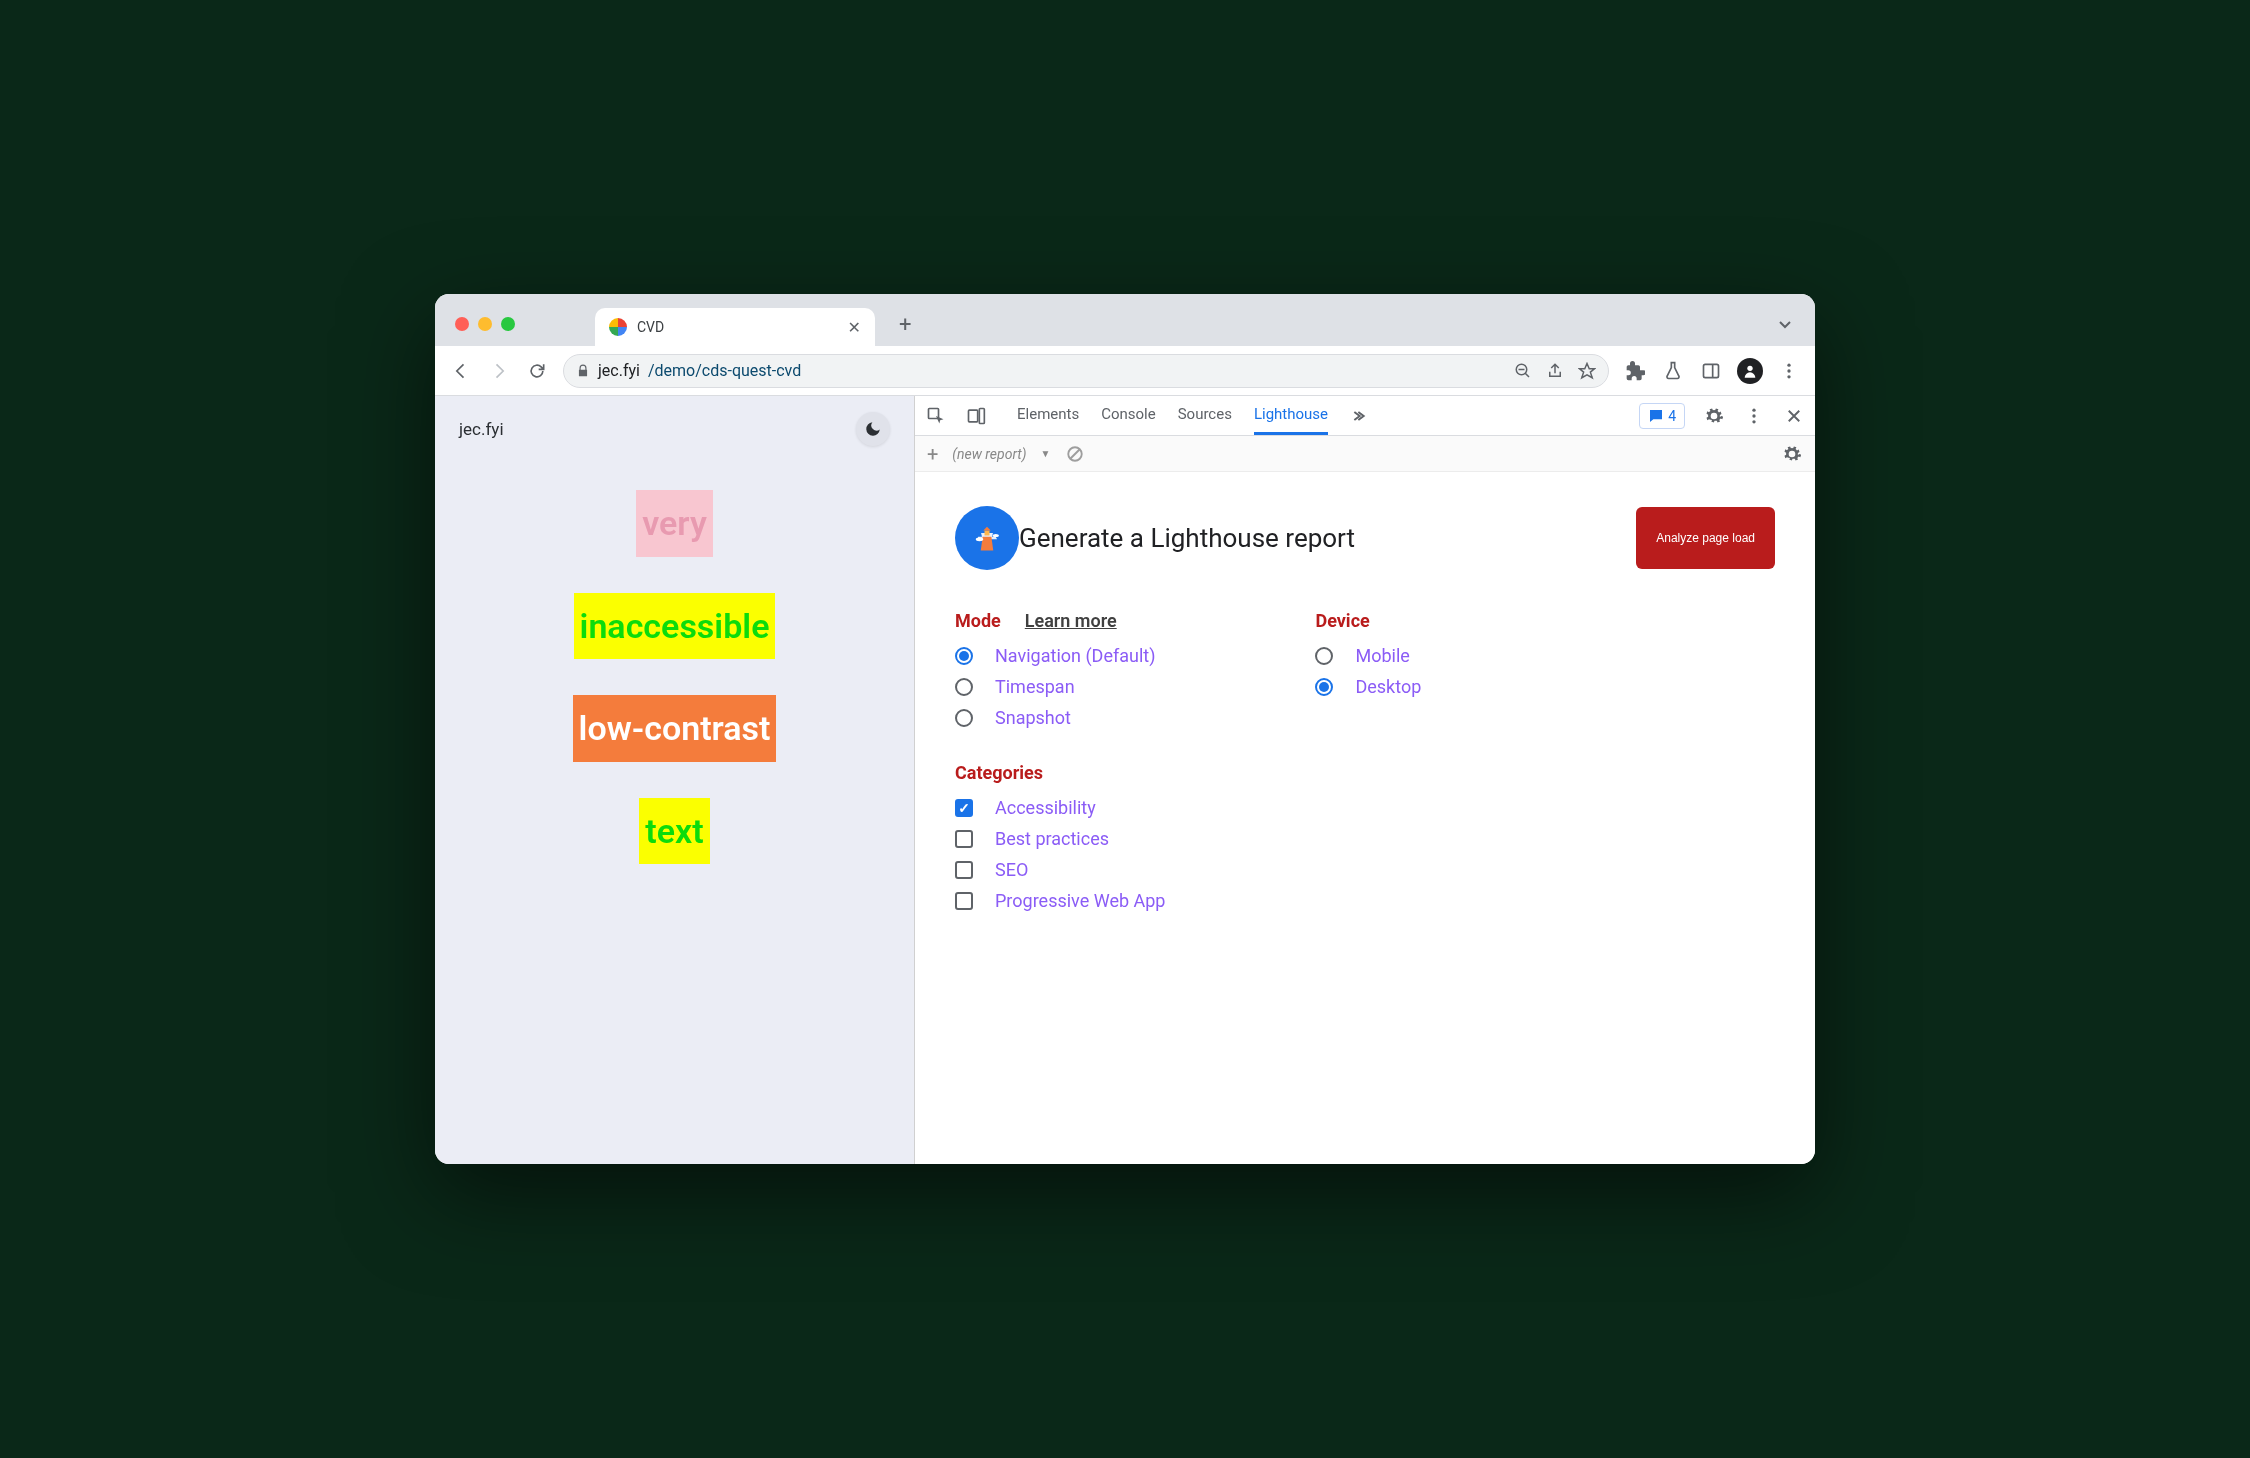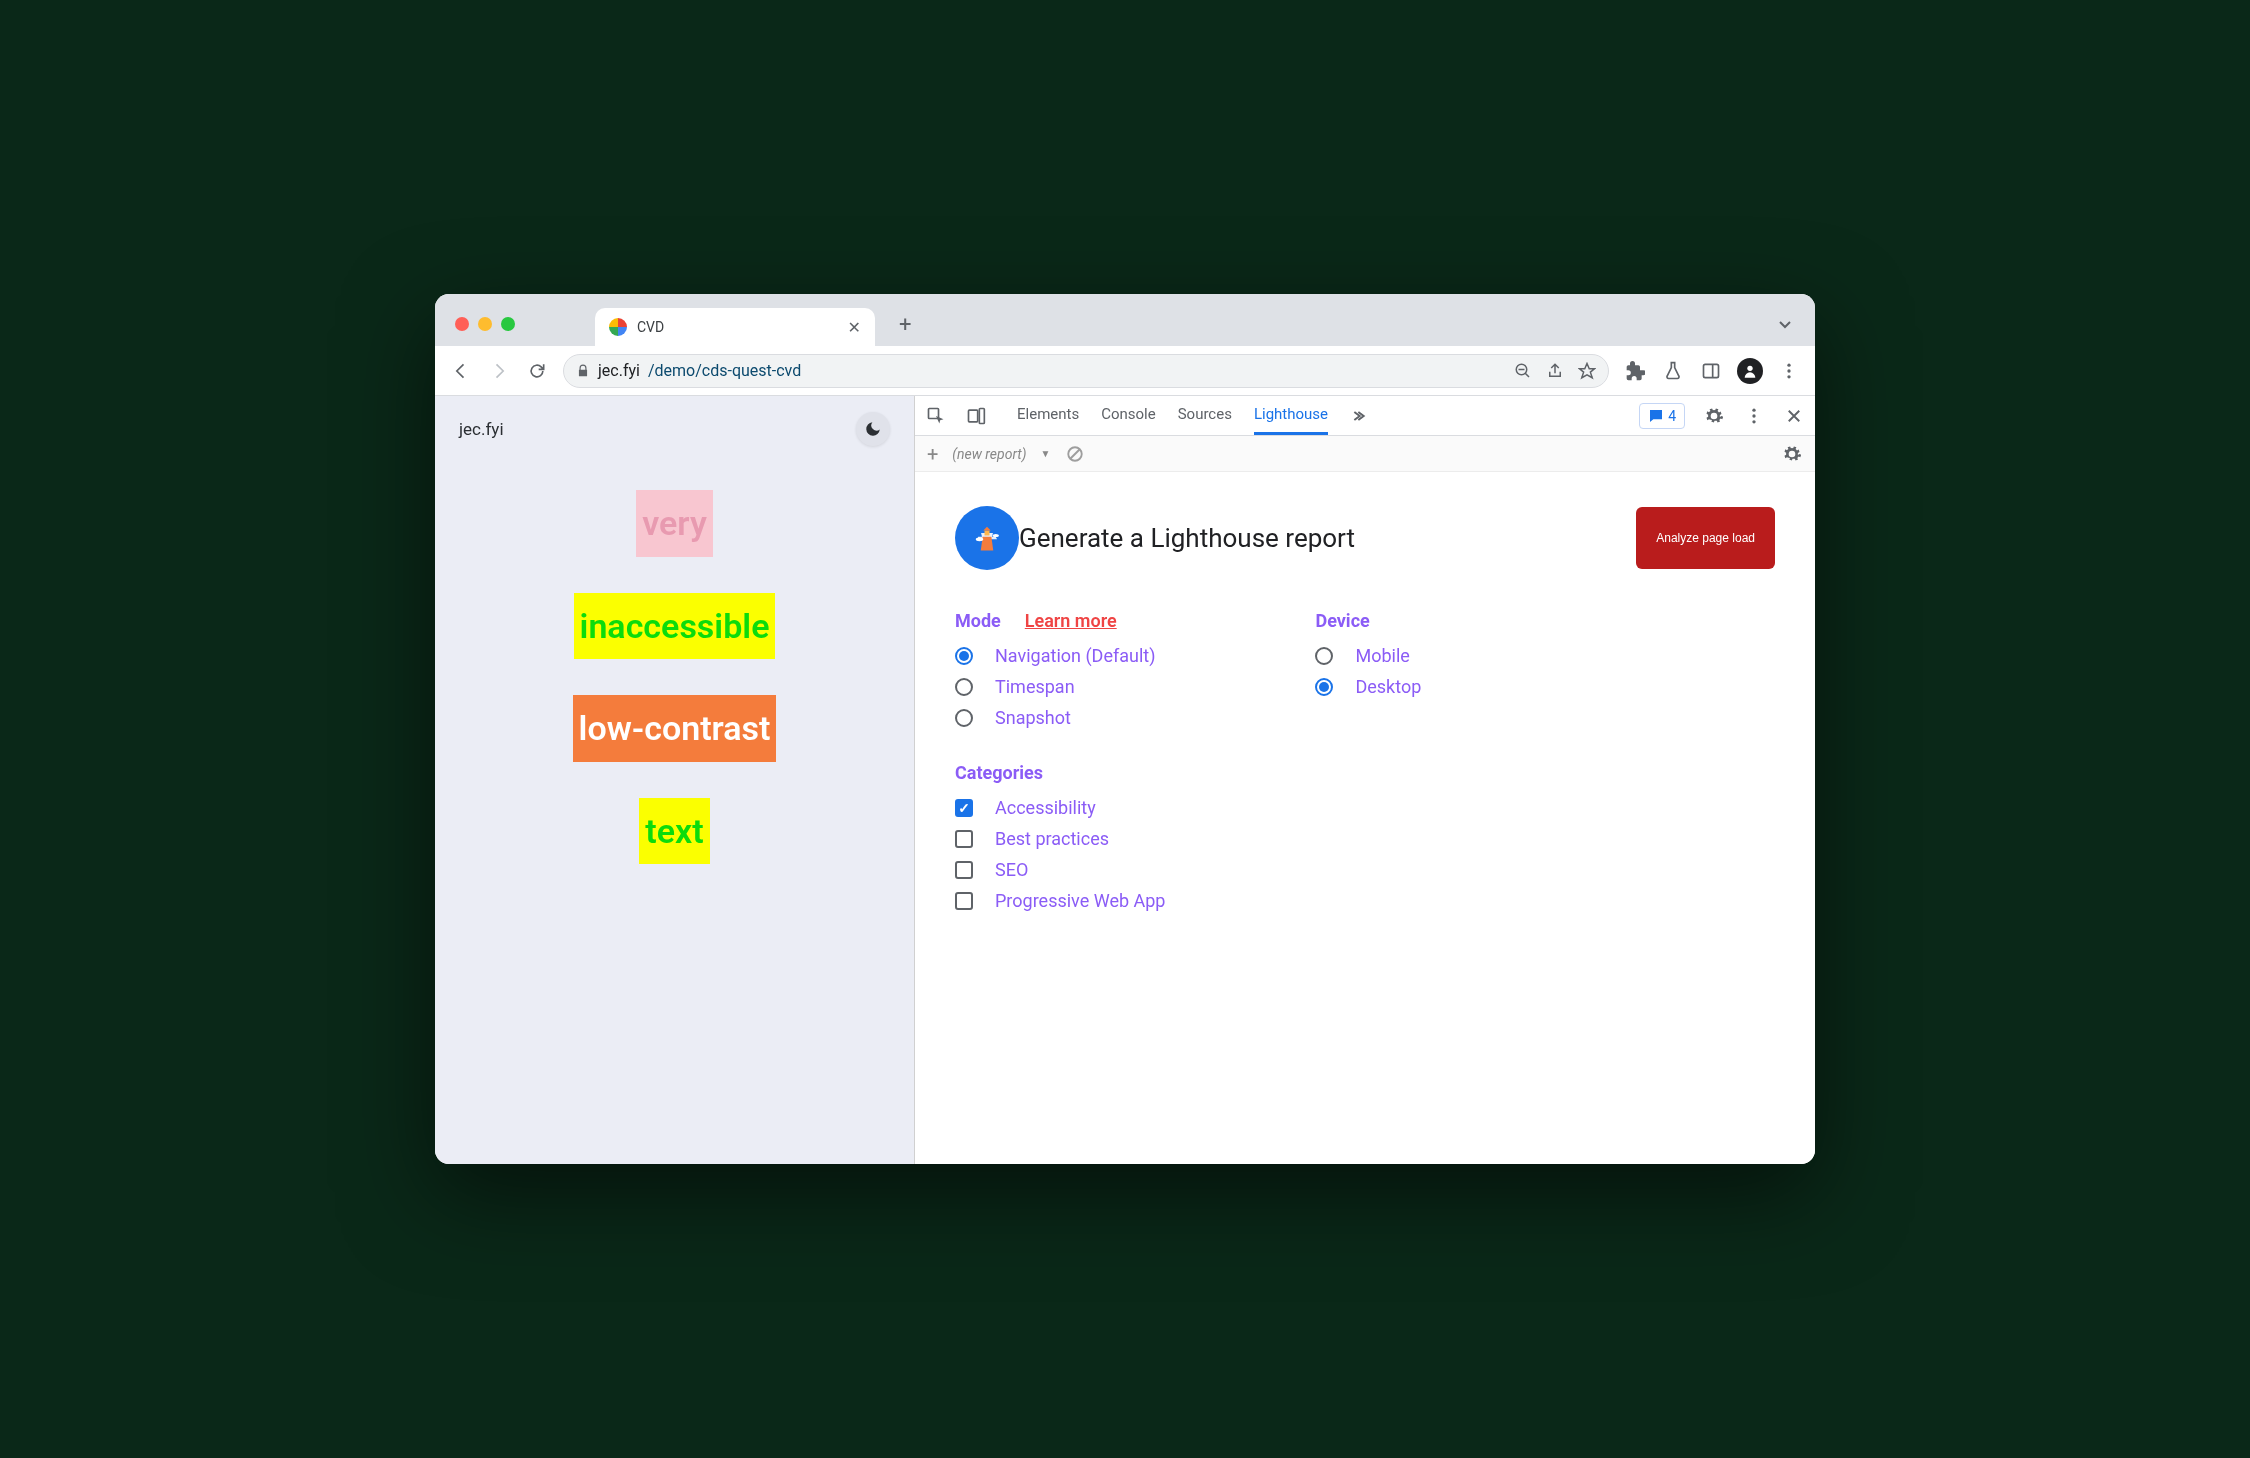--- a/index.html
+++ b/index.html
@@ -174,22 +174,22 @@
     font-size: 12px;
     font-weight: 500;
     padding: 24px 20px;
     border-radius: 6px;
     border: none;
     cursor: pointer;
   }
 
   .lh-grid { display: flex; gap: 160px; margin-bottom: 34px; }
   .lh-col .lh-label-row { display: flex; gap: 24px; align-items: baseline; margin-bottom: 14px; }
-  .lh-label { font-size: 18px; font-weight: 700; color: #8b5cf6; }
-  .lh-learn { font-size: 18px; color: #ef4444; text-decoration: underline; font-weight: 600; cursor: pointer; }
+  .lh-label { font-size: 18px; font-weight: 700; color: #b91c1c; }
+  .lh-learn { font-size: 18px; color: #404040; text-decoration: underline; font-weight: 600; cursor: pointer; }
   .lh-options { display: flex; flex-direction: column; gap: 10px; }
   .lh-opt { display: flex; align-items: center; gap: 22px; font-size: 18px; color: #8b5cf6; cursor: pointer; }
 
   .radio {
     width: 18px; height: 18px; border: 2px solid #5f6368; border-radius: 50%;
     display: inline-flex; align-items: center; justify-content: center;
   }
   .radio.checked { border-color: #1a73e8; }
   .radio.checked::after { content: ""; width: 10px; height: 10px; border-radius: 50%; background: #1a73e8; }
 

